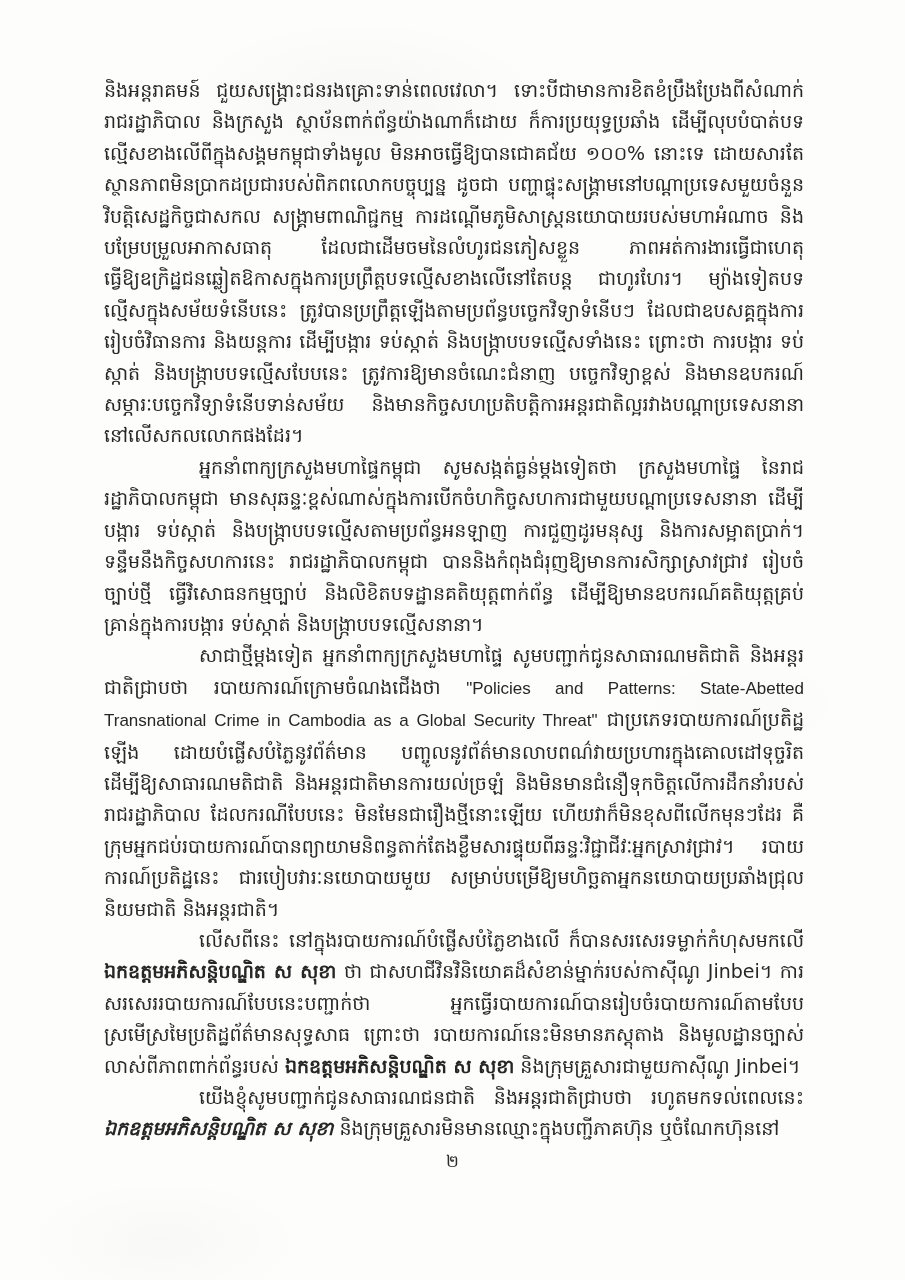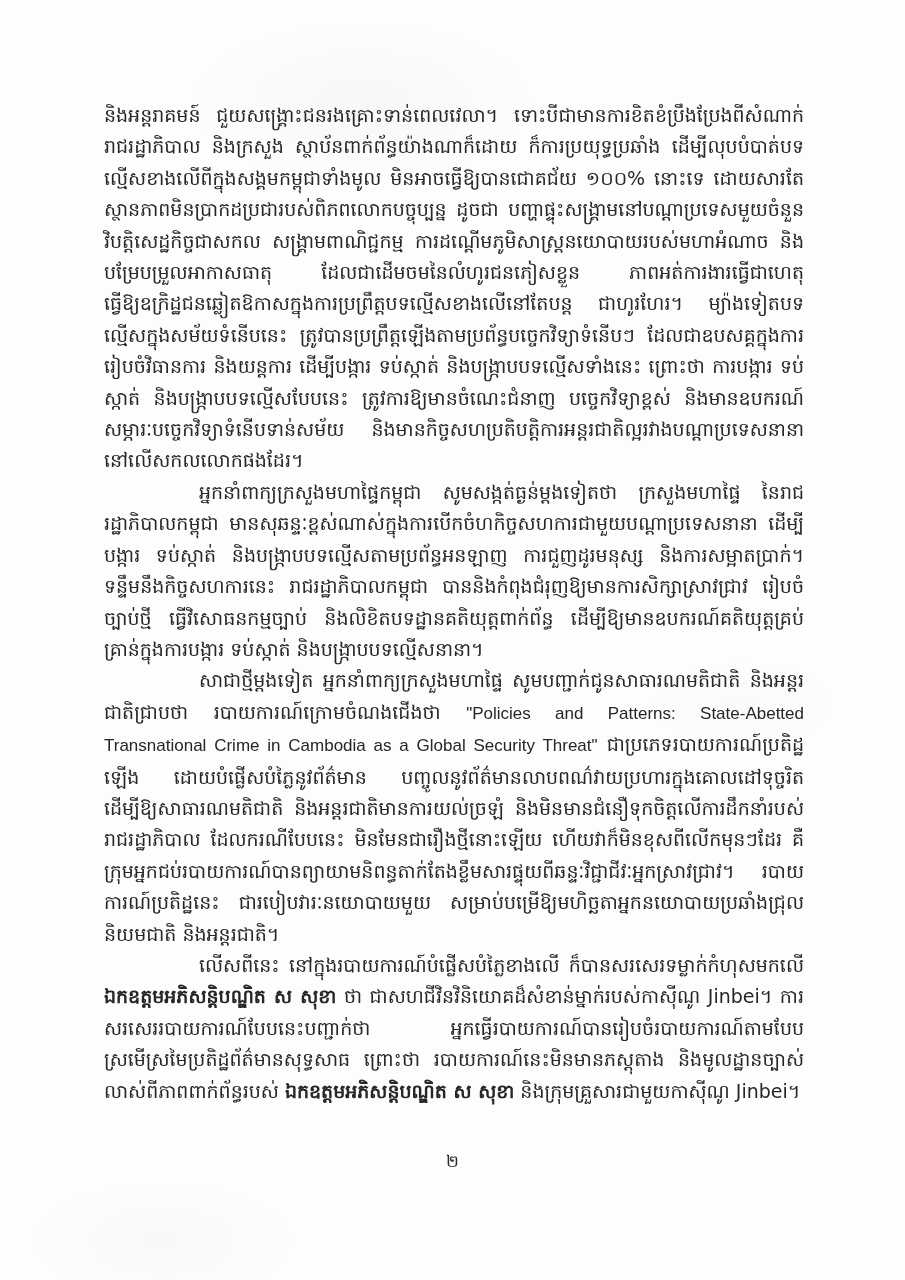--- a/index.html
+++ b/index.html
@@ -20,21 +20,21 @@
     inset: 0;
     pointer-events: none;
     background:
       radial-gradient(260px 120px at 40% 8%, rgba(0,0,0,0.022), transparent 70%),
       radial-gradient(200px 90px at 18% 97%, rgba(0,0,0,0.02), transparent 70%),
       radial-gradient(150px 70px at 82% 55%, rgba(0,0,0,0.012), transparent 70%);
   }
   .content {
     position: absolute;
     left: 104px;
-    top: 100px;
+    top: 75px;
     width: 700px;
     text-align: justify;
     font-size: 19px;
     line-height: 31.4px;
     word-break: break-word;
   }
   .para { margin: 0; padding: 0; }
   .para.indent { text-indent: 95px; }
   .run-normal { font-weight: normal; }
   .run-latin {
@@ -55,15 +55,16 @@
 </style>
 </head>
 <body>
 
 <div class="page">
   <main class="content">
       <p class="para"><span class="run-normal">និងអន្តរាគមន៍ ជួយសង្គ្រោះជនរងគ្រោះទាន់ពេលវេលា។ ទោះបីជាមានការខិតខំប្រឹងប្រែងពីសំណាក់រាជរដ្ឋាភិបាល និងក្រសួង ស្ថាប័នពាក់ព័ន្ធយ៉ាងណាក៏ដោយ ក៏ការប្រយុទ្ធប្រឆាំង ដើម្បីលុបបំបាត់បទល្មើសខាងលើពីក្នុងសង្គមកម្ពុជាទាំងមូល មិនអាចធ្វើឱ្យបានជោគជ័យ ១០០% នោះទេ ដោយសារតែស្ថានភាពមិនប្រាកដប្រជារបស់ពិភពលោកបច្ចុប្បន្ន ដូចជា បញ្ហាផ្ទុះសង្គ្រាមនៅបណ្តាប្រទេសមួយចំនួន វិបត្តិសេដ្ឋកិច្ចជាសកល សង្គ្រាមពាណិជ្ជកម្ម ការដណ្តើមភូមិសាស្ត្រនយោបាយរបស់មហាអំណាច និងបម្រែបម្រួលអាកាសធាតុ ដែលជាដើមចមនៃលំហូរជនភៀសខ្លួន ភាពអត់ការងារធ្វើជាហេតុធ្វើឱ្យឧក្រិដ្ឋជនឆ្លៀតឱកាសក្នុងការប្រព្រឹត្តបទល្មើសខាងលើនៅតែបន្ត ជាហូរហែរ។ ម្យ៉ាងទៀតបទល្មើសក្នុងសម័យទំនើបនេះ ត្រូវបានប្រព្រឹត្តឡើងតាមប្រព័ន្ធបច្ចេកវិទ្យាទំនើបៗ ដែលជាឧបសគ្គក្នុងការរៀបចំវិធានការ និងយន្តការ ដើម្បីបង្ការ ទប់ស្កាត់ និងបង្ក្រាបបទល្មើសទាំងនេះ ព្រោះថា ការបង្ការ ទប់ស្កាត់ និងបង្ក្រាបបទល្មើសបែបនេះ ត្រូវការឱ្យមានចំណេះជំនាញ បច្ចេកវិទ្យាខ្ពស់ និងមានឧបករណ៍សម្ភារៈបច្ចេកវិទ្យាទំនើបទាន់សម័យ និងមានកិច្ចសហប្រតិបត្តិការអន្តរជាតិល្អរវាងបណ្តាប្រទេសនានា នៅលើសកលលោកផងដែរ។</span></p>
       <p class="para indent"><span class="run-normal">អ្នកនាំពាក្យក្រសួងមហាផ្ទៃកម្ពុជា សូមសង្កត់ធ្ងន់ម្តងទៀតថា ក្រសួងមហាផ្ទៃ នៃរាជរដ្ឋាភិបាលកម្ពុជា មានសុឆន្ទៈខ្ពស់ណាស់ក្នុងការបើកចំហកិច្ចសហការជាមួយបណ្តាប្រទេសនានា ដើម្បីបង្ការ ទប់ស្កាត់ និងបង្ក្រាបបទល្មើសតាមប្រព័ន្ធអនឡាញ ការជួញដូរមនុស្ស និងការសម្អាតប្រាក់។ ទន្ទឹមនឹងកិច្ចសហការនេះ រាជរដ្ឋាភិបាលកម្ពុជា បាននិងកំពុងជំរុញឱ្យមានការសិក្សាស្រាវជ្រាវ រៀបចំច្បាប់ថ្មី ធ្វើវិសោធនកម្មច្បាប់ និងលិខិតបទដ្ឋានគតិយុត្តពាក់ព័ន្ធ ដើម្បីឱ្យមានឧបករណ៍គតិយុត្តគ្រប់គ្រាន់ក្នុងការបង្ការ ទប់ស្កាត់ និងបង្ក្រាបបទល្មើសនានា។</span></p>
       <p class="para indent"><span class="run-normal">សាជាថ្មីម្តងទៀត អ្នកនាំពាក្យក្រសួងមហាផ្ទៃ សូមបញ្ជាក់ជូនសាធារណមតិជាតិ និងអន្តរជាតិជ្រាបថា របាយការណ៍ក្រោមចំណងជើងថា </span><span class="run-latin">"Policies and Patterns: State-Abetted Transnational Crime in Cambodia as a Global Security Threat"</span><span class="run-normal"> ជាប្រភេទរបាយការណ៍ប្រតិដ្ឋឡើង ដោយបំផ្លើសបំភ្លៃនូវព័ត៌មាន បញ្ចូលនូវព័ត៌មានលាបពណ៌វាយប្រហារក្នុងគោលដៅទុច្ចរិត ដើម្បីឱ្យសាធារណមតិជាតិ និងអន្តរជាតិមានការយល់ច្រឡំ និងមិនមានជំនឿទុកចិត្តលើការដឹកនាំរបស់រាជរដ្ឋាភិបាល ដែលករណីបែបនេះ មិនមែនជារឿងថ្មីនោះឡើយ ហើយវាក៏មិនខុសពីលើកមុនៗដែរ គឺក្រុមអ្នកជប់របាយការណ៍បានព្យាយាមនិពន្ធតាក់តែងខ្លឹមសារផ្ទុយពីឆន្ទៈវិជ្ជាជីវៈអ្នកស្រាវជ្រាវ។ របាយការណ៍ប្រតិដ្ឋនេះ ជារបៀបវារៈនយោបាយមួយ សម្រាប់បម្រើឱ្យមហិច្ឆតាអ្នកនយោបាយប្រឆាំងជ្រុលនិយមជាតិ និងអន្តរជាតិ។</span></p>
       <p class="para indent"><span class="run-normal">លើសពីនេះ នៅក្នុងរបាយការណ៍បំផ្លើសបំភ្លៃខាងលើ ក៏បានសរសេរទម្លាក់កំហុសមកលើ </span><span class="run-bold">ឯកឧត្តមអភិសន្តិបណ្ឌិត ស សុខា</span><span class="run-normal"> ថា ជាសហជីវិនវិនិយោគដ៏សំខាន់ម្នាក់របស់កាស៊ីណូ Jinbei។ ការសរសេររបាយការណ៍បែបនេះបញ្ជាក់ថា អ្នកធ្វើរបាយការណ៍បានរៀបចំរបាយការណ៍តាមបែបស្រមើស្រមៃប្រតិដ្ឋព័ត៌មានសុទ្ធសាធ ព្រោះថា របាយការណ៍នេះមិនមានភស្តុតាង និងមូលដ្ឋានច្បាស់លាស់ពីភាពពាក់ព័ន្ធរបស់ </span><span class="run-bold">ឯកឧត្តមអភិសន្តិបណ្ឌិត ស សុខា</span><span class="run-normal"> និងក្រុមគ្រួសារជាមួយកាស៊ីណូ Jinbei។</span></p>
+      <p class="para indent"><span class="run-normal">យើងខ្ញុំសូមបញ្ជាក់ជូនសាធារណជនជាតិ និងអន្តរជាតិជ្រាបថា រហូតមកទល់ពេលនេះ </span><span class="run-bold-italic">ឯកឧត្តមអភិសន្តិបណ្ឌិត ស សុខា</span><span class="run-normal"> និងក្រុមគ្រួសារមិនមានឈ្មោះក្នុងបញ្ជីភាគហ៊ុន ឬចំណែកហ៊ុននៅ</span></p>
     </main>
   <div class="page-number">២</div>
 </div>
 
 </body></html>

